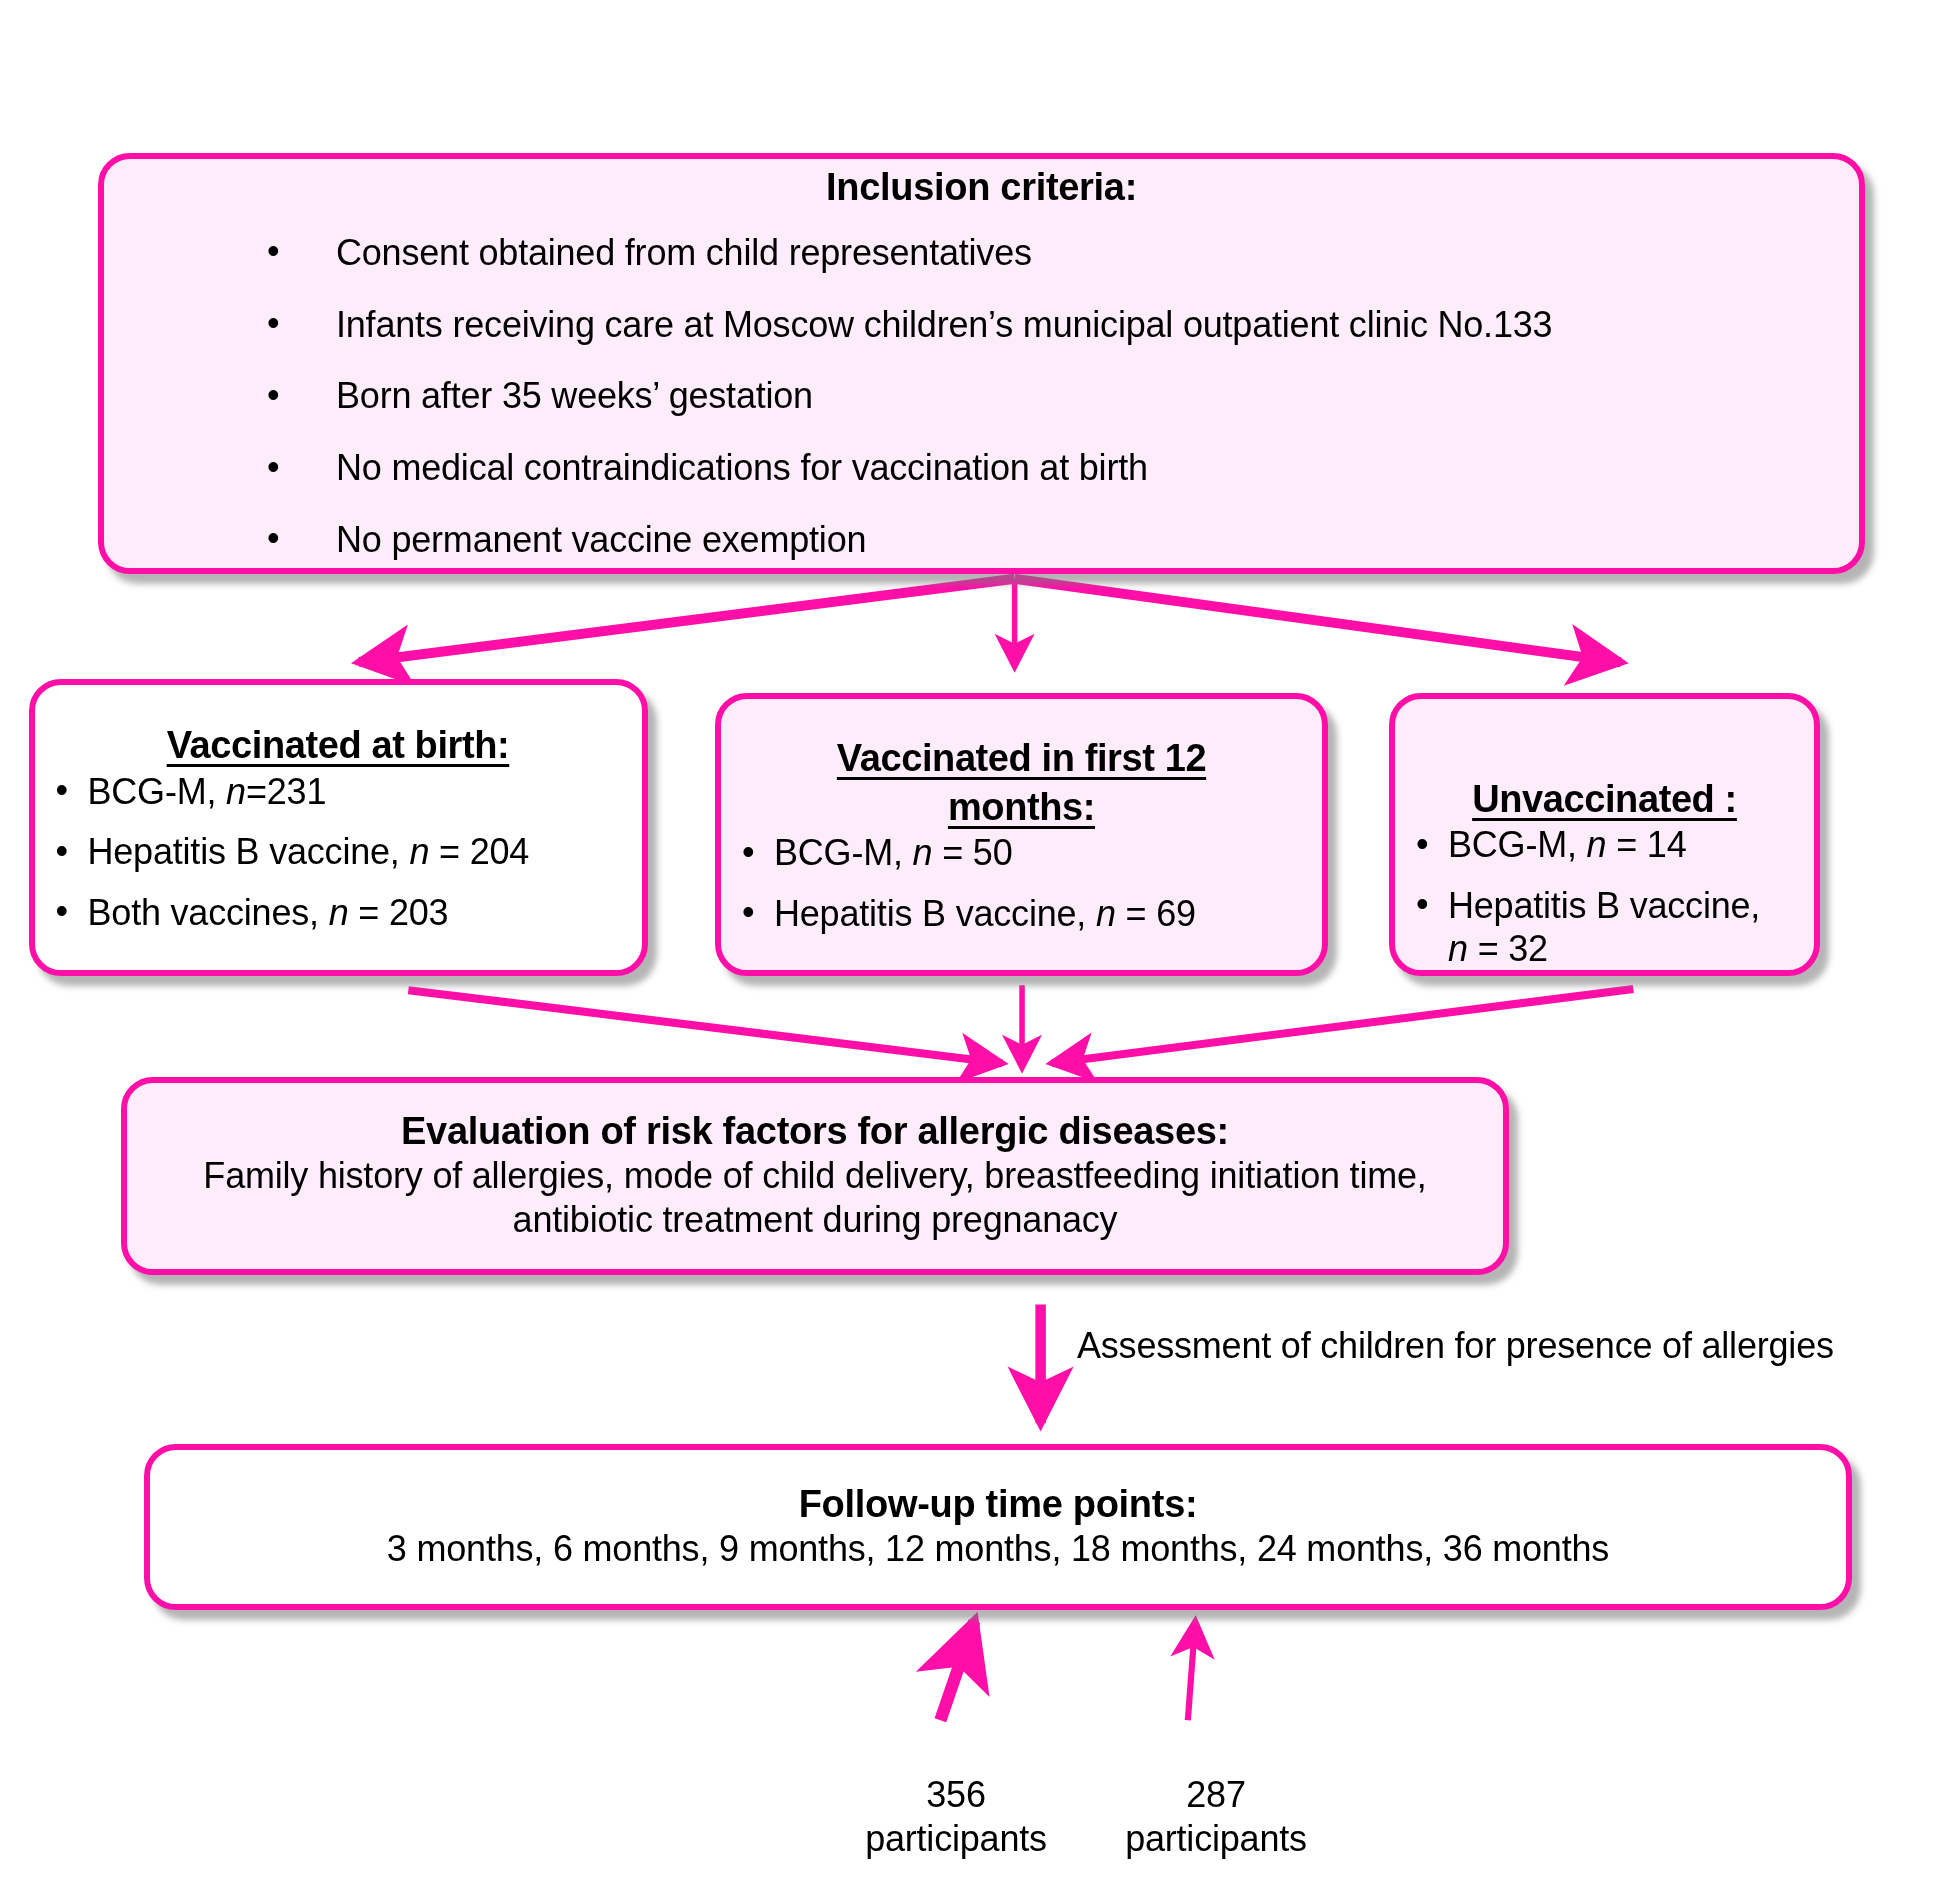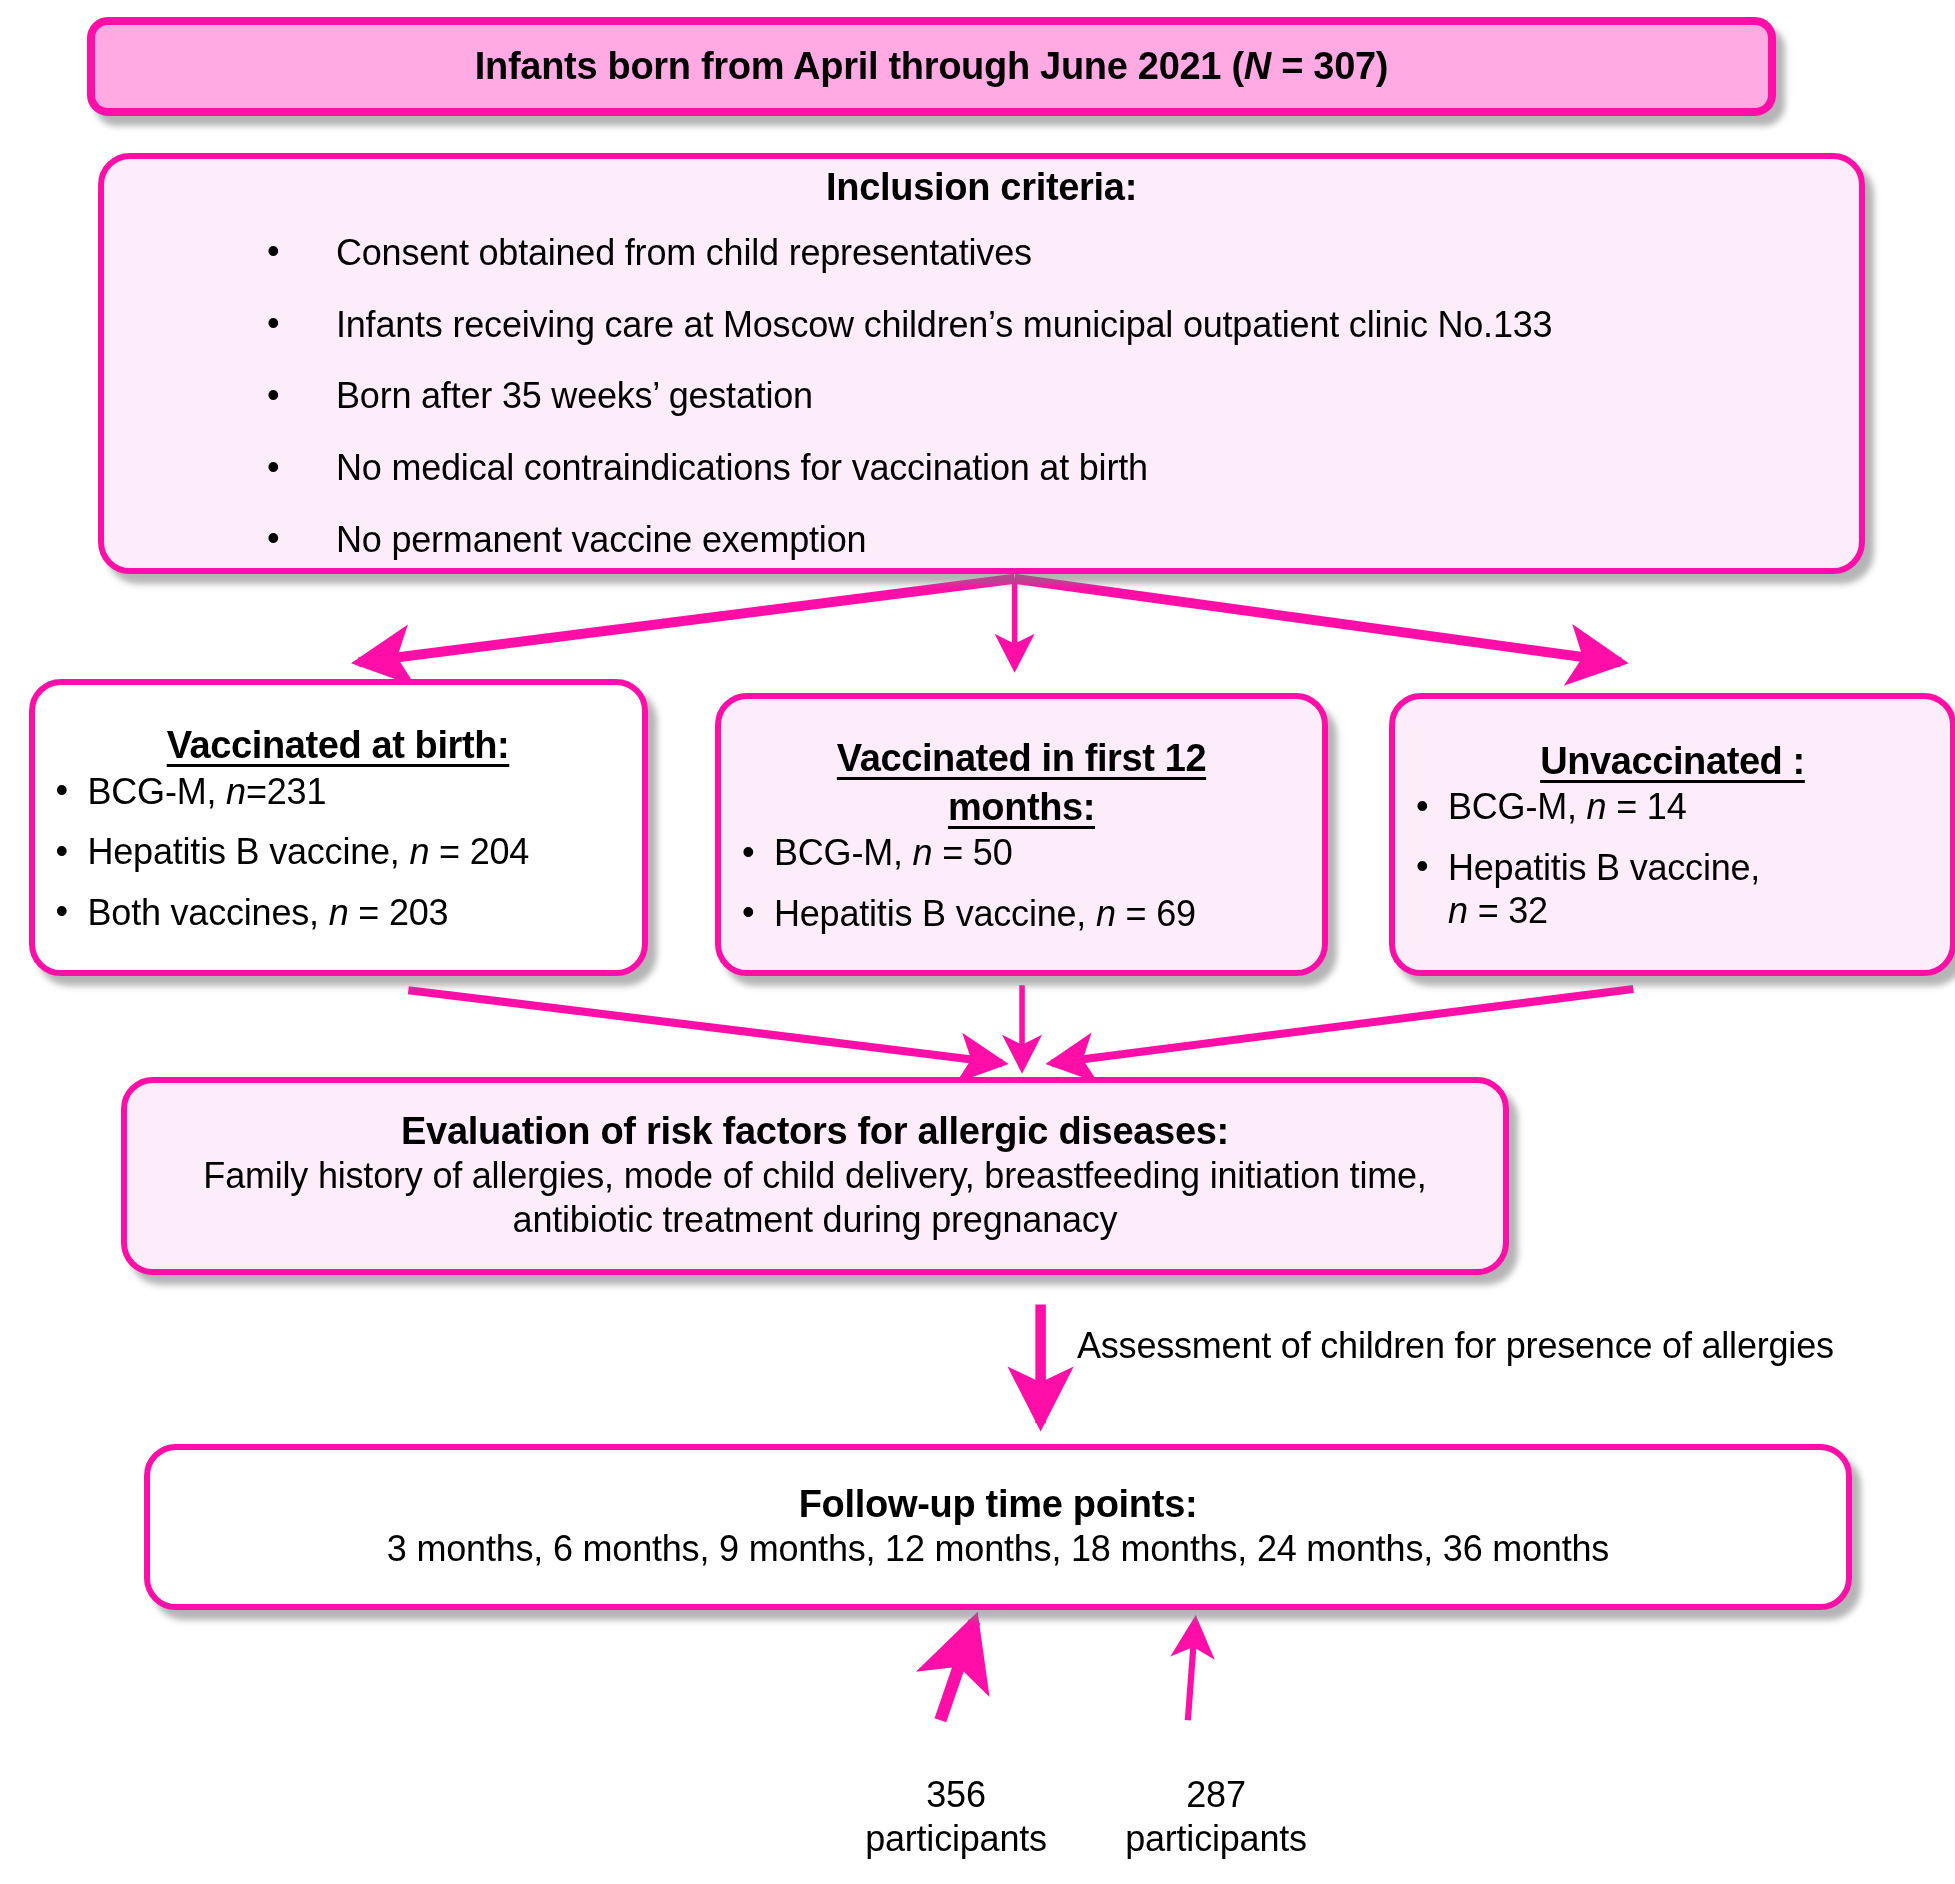--- a/index.html
+++ b/index.html
@@ -93,21 +93,21 @@
   .grp-list { margin-left: 16px; margin-top: 11px; }
   .grp-list > li { padding-left: 32px; margin-bottom: 17.3px; }
   .grp-list > li:last-child { margin-bottom: 0; }
 
   
   #title-box      { left: 87px;  top: 17.3px;   width: 1689px; height: 99px;  border-width: 8px; border-radius: 21px; }
   #inclusion-box  { left: 98px;  top: 153px;  width: 1767px; height: 421px;  }
 
   #grp-birth-box  { left: 28.5px;   top: 679px; width: 619px; height: 297px;  }
   #grp-first12-box{ left: 715px; top: 693px; width: 613px;  height: 283px;  }
-  #grp-unvacc-box { left: 1389px; top: 693px; width: 567px;  height: 283px;  }
+  #grp-unvacc-box { left: 1389px; top: 693px; width: 431px;  height: 283px; justify-content: flex-end;  }
 
   #eval-box       { left: 121px;  top: 1077px; width: 1388px; height: 198px;  }
   #followup-box   { left: 144px;  top: 1444px; width: 1708px; height: 166px;  }
 
   .box-pad-lr { padding: 0 21px; }
 
   
   .free-label {
     position: absolute;
     font-size: 36px;
@@ -161,25 +161,20 @@
     <path d="M660,1600 L1620,1718" stroke="#FF0FA8" stroke-width="13" fill="none" marker-end="url(#ah)"></path>
     <path d="M1652,1592 L1652,1726" stroke="#FF0FA8" stroke-width="9" fill="none" marker-end="url(#ah-thin)"></path>
     <path d="M2640,1598 L1700,1718" stroke="#FF0FA8" stroke-width="13" fill="none" marker-end="url(#ah)"></path>
 
     <path d="M1682,2108 L1682,2300" stroke="#FF0FA8" stroke-width="17" fill="none" marker-end="url(#ah)"></path>
 
     <path d="M1520,2780 L1575,2620" stroke="#FF0FA8" stroke-width="20" fill="none" marker-end="url(#ah)"></path>
     <path d="M1920,2780 L1932,2620" stroke="#FF0FA8" stroke-width="10" fill="none" marker-end="url(#ah-thin)"></path>
   </svg>
 
-  <div class="box fill-deep" id="title-box">
-    <div class="ctr hdr-bold">
-      <span>Infants born from April through June 2021  (</span><span class="ital">N</span><span> = 307)</span>
-    </div>
-  </div>
 
   <div class="box fill-light box-pad-lr" id="inclusion-box">
     <div class="ctr hdr-bold">Inclusion criteria:</div>
     <ul class="bul" id="inclusion-list">
       <li>Consent obtained from child representatives</li>
       <li>Infants receiving care at Moscow children’s municipal outpatient clinic No.133</li>
       <li>Born after 35 weeks’ gestation</li>
       <li>No medical contraindications for vaccination at birth</li>
       <li>No permanent vaccine exemption</li>
     </ul>

